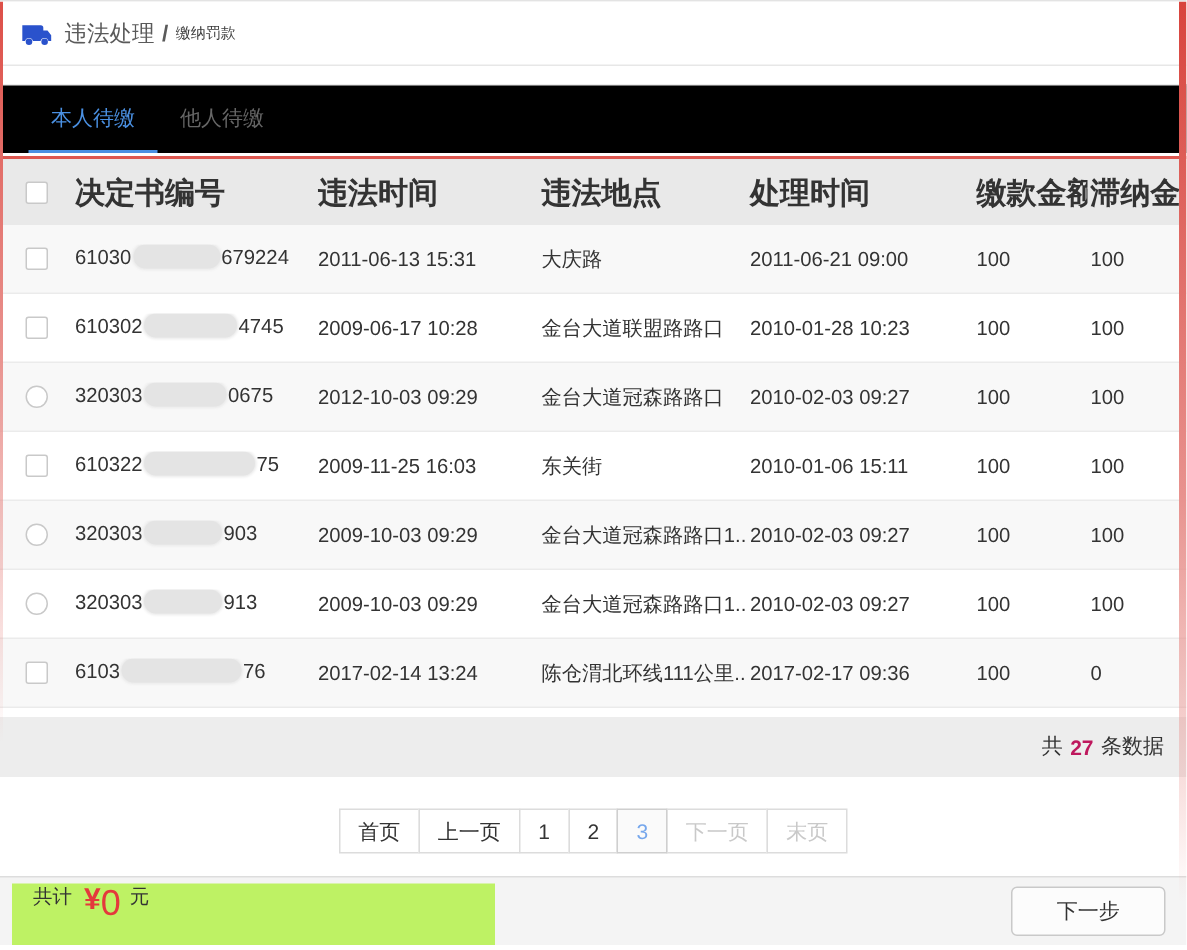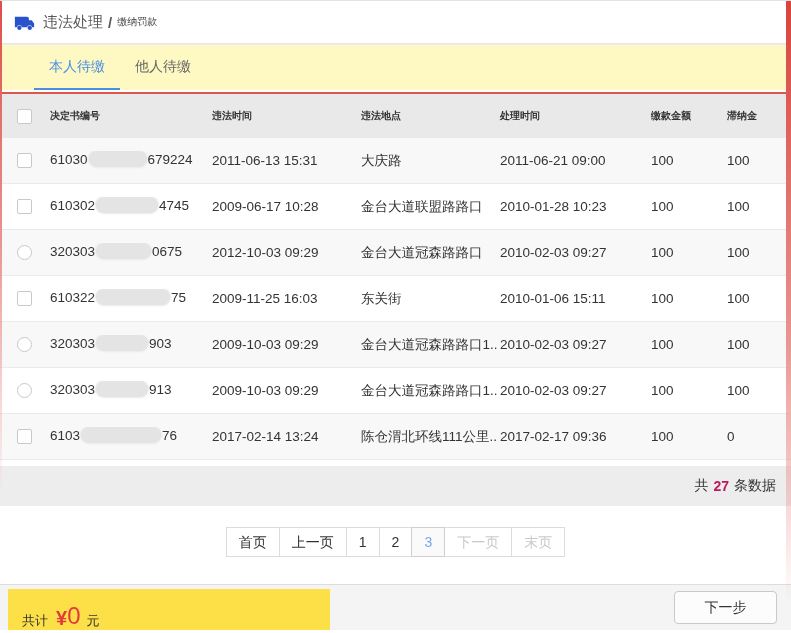--- a/index.html
+++ b/index.html
@@ -17,33 +17,33 @@
 
   
   .app-header{height:42px;display:flex;align-items:center;padding-left:14px;
     border-bottom:1px solid #e7e7e7;background:#fff;}
   .app-header .icon{display:inline-flex;margin-right:8px;}
   .crumb-root{font-size:15px;color:#5a5a5a;}
   .crumb-sep{font-size:15px;color:#5a5a5a;margin:0 5px;font-weight:bold;}
   .crumb-cur{font-size:10px;color:#3c3c3c;font-weight:normal;}
 
   
-  .tabbar{height:45px;border-top:1px solid #ececec;
-    display:flex;padding-left:34px;background:#fef9c3;}
+  .tabbar{margin-top:12px;height:45px;border-top:1px solid #ececec;
+    display:flex;padding-left:19px;background:#000000;}
   .tab{width:86px;text-align:center;line-height:43px;font-size:14px;color:#666;
     position:relative;cursor:pointer;}
   .tab.active{color:#4a90e2;}
   .tab.active::after{content:"";position:absolute;left:0;right:0;bottom:0;height:2px;background:#4a90e2;}
 
   .red-rule{height:2px;background:#dd5750;margin-top:2px;}
 
   
   .grid-row{display:grid;grid-template-columns:48px 162px 149px 139px 151px 76px auto;
     align-items:center;}
-  .thead{height:44px;background:#e9e9e9;font-weight:bold;font-size:10px;color:#333;}
+  .thead{height:44px;background:#e9e9e9;font-weight:bold;font-size:20px;color:#333;}
   .trow{height:45px;border-bottom:1px solid #ebebeb;font-size:13.5px;color:#333;background:#fff;}
   .trow:nth-child(even){background:#f8f8f8;}
   .cell{padding-left:2px;white-space:nowrap;overflow:hidden;}
   .selcell{display:flex;justify-content:center;}
   .sel{width:15px;height:15px;border:1px solid #c9c9c9;background:#fff;display:inline-block;box-sizing:border-box;}
   .sel.checkbox{border-radius:2px;}
   .sel.radio{border-radius:50%;}
   .redact{display:inline-block;height:16px;background:#e4e4e4;border-radius:8px;
     vertical-align:middle;margin:0 1px 3px 1px;box-shadow:0 0 2px 1px #e9e9e9;}
 
@@ -57,22 +57,22 @@
   .pg{min-width:20px;padding:0 12px;height:30px;line-height:28px;border:1px solid #dcdcdc;
     background:#fff;color:#333;font-size:14px;text-align:center;margin-left:-1px;
     box-sizing:border-box;cursor:pointer;}
   .pg:first-child{margin-left:0;text-align:right;}
   .pg.current{color:#76a7ec;background:#fafafa;border-color:#cfcfcf;position:relative;z-index:1;}
   .pg.disabled{color:#c9c9c9;cursor:default;}
 
   
   .bottombar{position:absolute;left:0;right:0;top:583px;height:45px;background:#f4f4f4;
     border-top:1px solid #ddd;}
-  .totalbox{position:absolute;left:8px;top:4px;width:322px;height:41px;background:#fde047;
-    display:flex;align-items:flex-end;padding-left:14px;box-sizing:border-box;}
+  .totalbox{position:absolute;left:8px;top:4px;width:322px;height:41px;background:#bef264;
+    display:flex;align-items:flex-start;padding-left:14px;box-sizing:border-box;}
   .total-label{font-size:13px;color:#333;margin-right:8px;}
   .yuan-sym{font-size:20px;color:#e4393c;font-weight:bold;}
   .yuan-val{font-size:24px;color:#e4393c;margin-right:6px;}
   .yuan-unit{font-size:13px;color:#333;}
   .next-btn{position:absolute;right:14px;top:6px;width:103px;height:33px;
     background:#fcfcfc;border:1px solid #c9c9c9;border-radius:4px;font-size:14px;color:#333;
     font-family:inherit;cursor:pointer;}
 </style>
 </head>
 <body>

